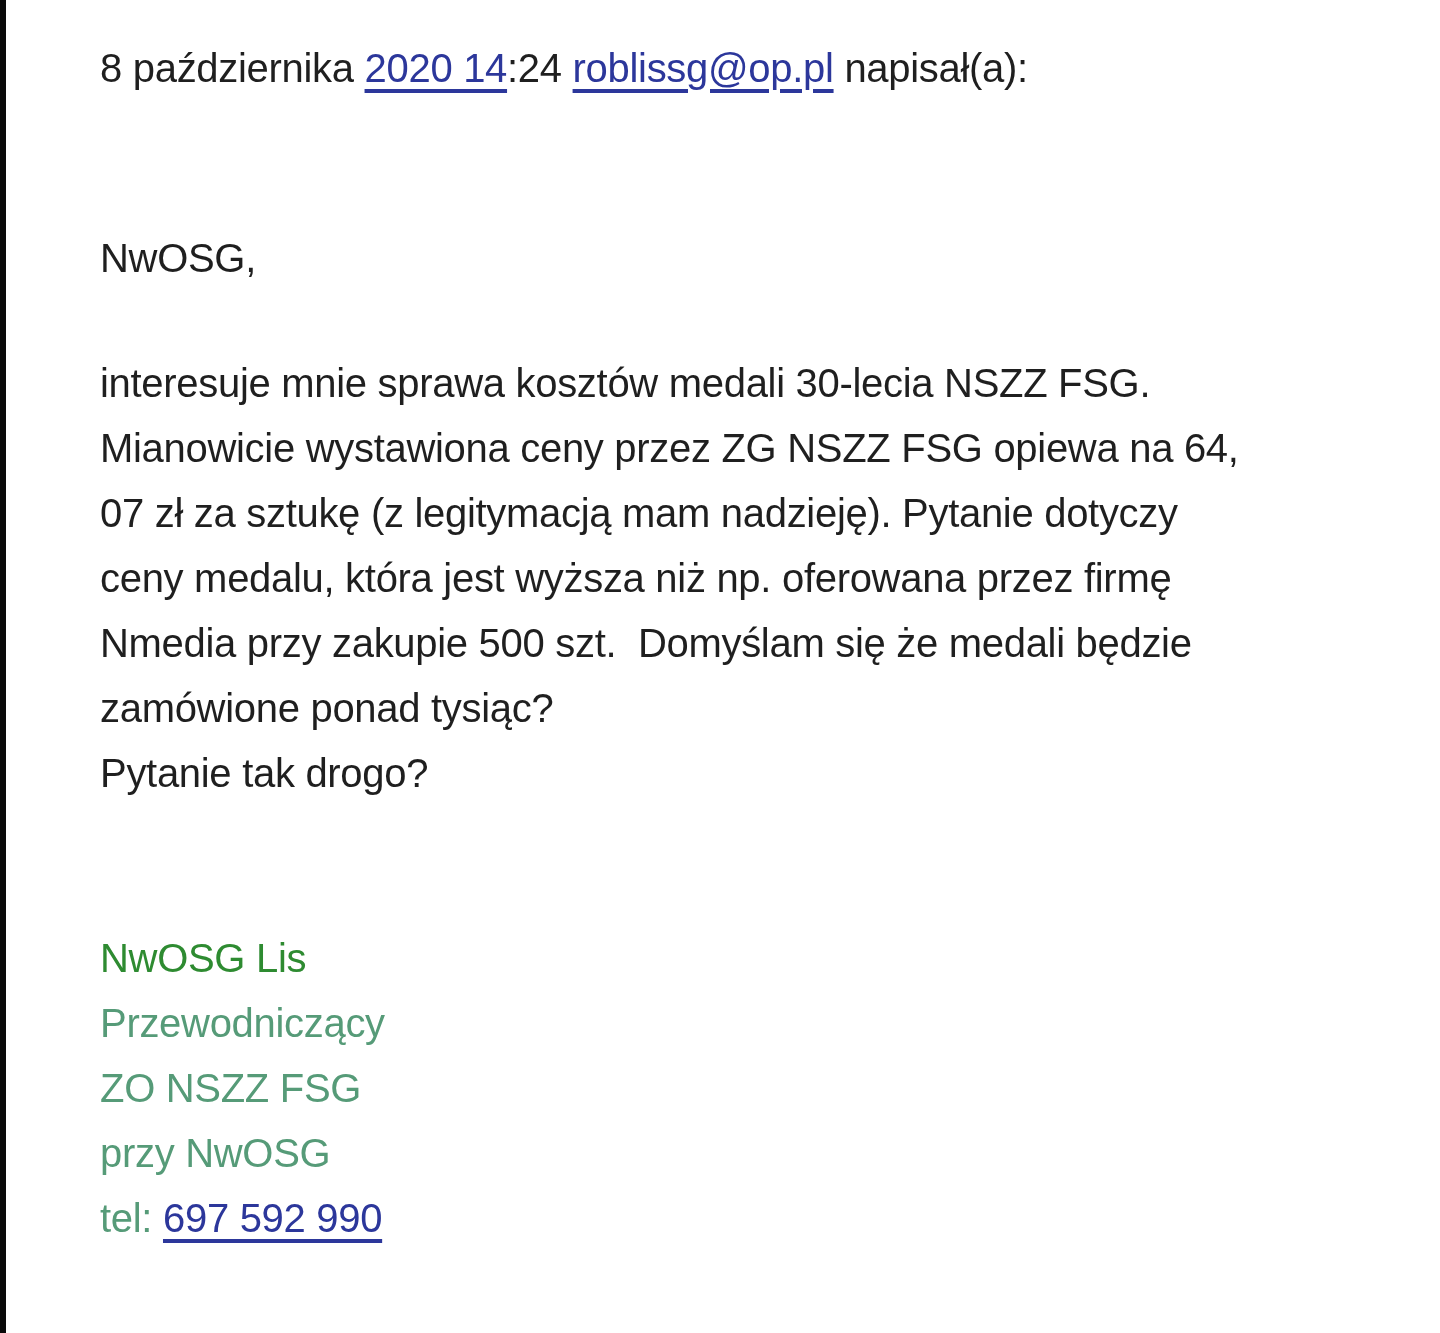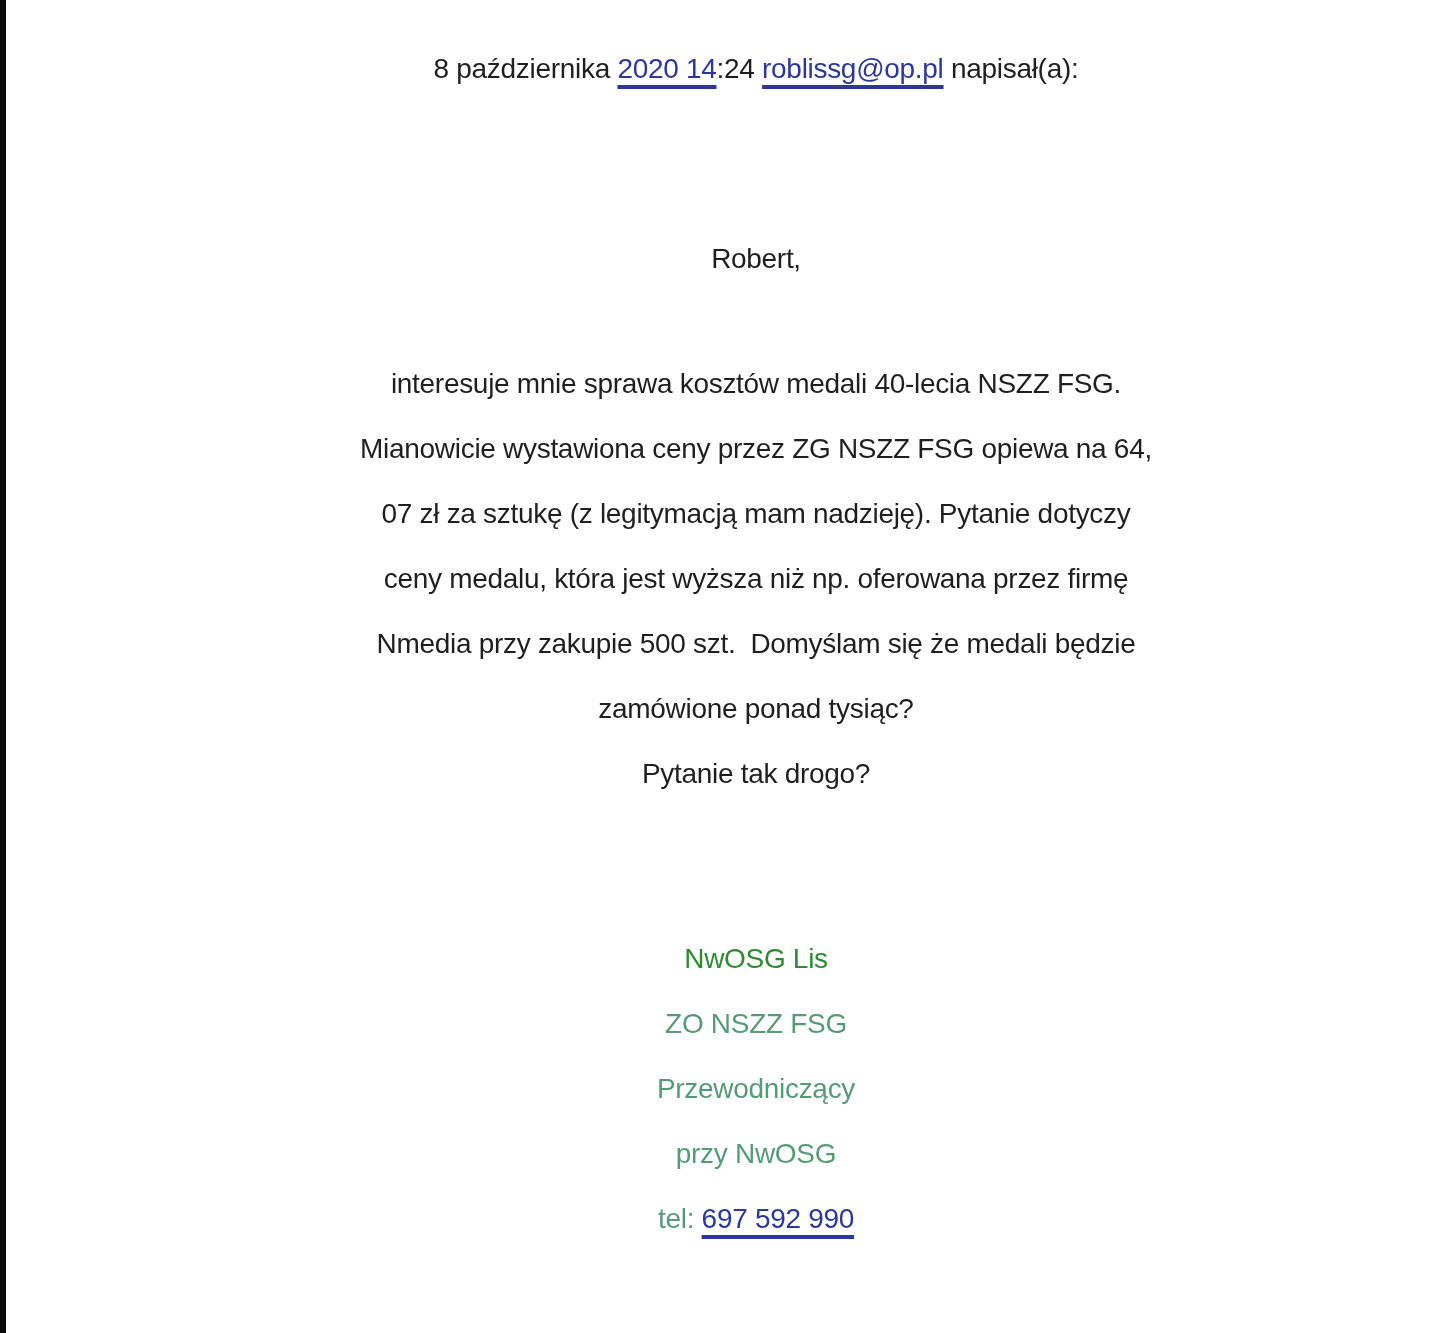--- a/index.html
+++ b/index.html
@@ -24,24 +24,23 @@
     overflow:hidden;
   }
   .edge-bar{
     position:absolute;
     left:0;top:0;
     width:6px;height:100%;
     background:var(--edge);
   }
   .content{
     padding:36px 28px 0 100px;
-    font-size:28px;
+    font-size:40px;
     line-height:65px;
     letter-spacing:-0.3px;
-    text-align:center;
   }
   .quote-header{
     margin-bottom:125px;
     white-space:pre-wrap;
   }
   .greeting{
     margin-bottom:60px;
   }
   .body-line{
     white-space:pre-wrap;
@@ -63,34 +62,34 @@
 </head>
 <body>
 
 <div class="page">
   <div class="edge-bar"></div>
 
   <div class="content">
 
     <div class="quote-header"><span>8 października </span><a class="link">2020 14</a><span>:24 </span><a class="link">roblissg@op.pl</a><span> napisał(a):</span></div>
 
-    <div class="greeting">Robert,</div>
+    <div class="greeting">NwOSG,</div>
 
     <div class="email-body">
-      <div class="body-line">interesuje mnie sprawa kosztów medali 40-lecia NSZZ FSG.</div>
+      <div class="body-line">interesuje mnie sprawa kosztów medali 30-lecia NSZZ FSG.</div>
       <div class="body-line">Mianowicie wystawiona ceny przez ZG NSZZ FSG opiewa na 64,</div>
       <div class="body-line">07 zł za sztukę (z legitymacją mam nadzieję). Pytanie dotyczy</div>
       <div class="body-line">ceny medalu, która jest wyższa niż np. oferowana przez firmę</div>
       <div class="body-line">Nmedia przy zakupie 500 szt.  Domyślam się że medali będzie</div>
       <div class="body-line">zamówione ponad tysiąc?</div>
       <div class="body-line">Pytanie tak drogo?</div>
     </div>
 
     <div class="signature">
       <div class="sig-name">NwOSG Lis</div>
+      <div class="sig-green">Przewodniczący</div>
       <div class="sig-green">ZO NSZZ FSG</div>
-      <div class="sig-green">Przewodniczący</div>
       <div class="sig-green">przy NwOSG</div>
       <div class="tel-line"><span class="sig-green">tel: </span><a class="link">697 592 990</a></div>
     </div>
 
   </div>
 </div>
 
 </body></html>

